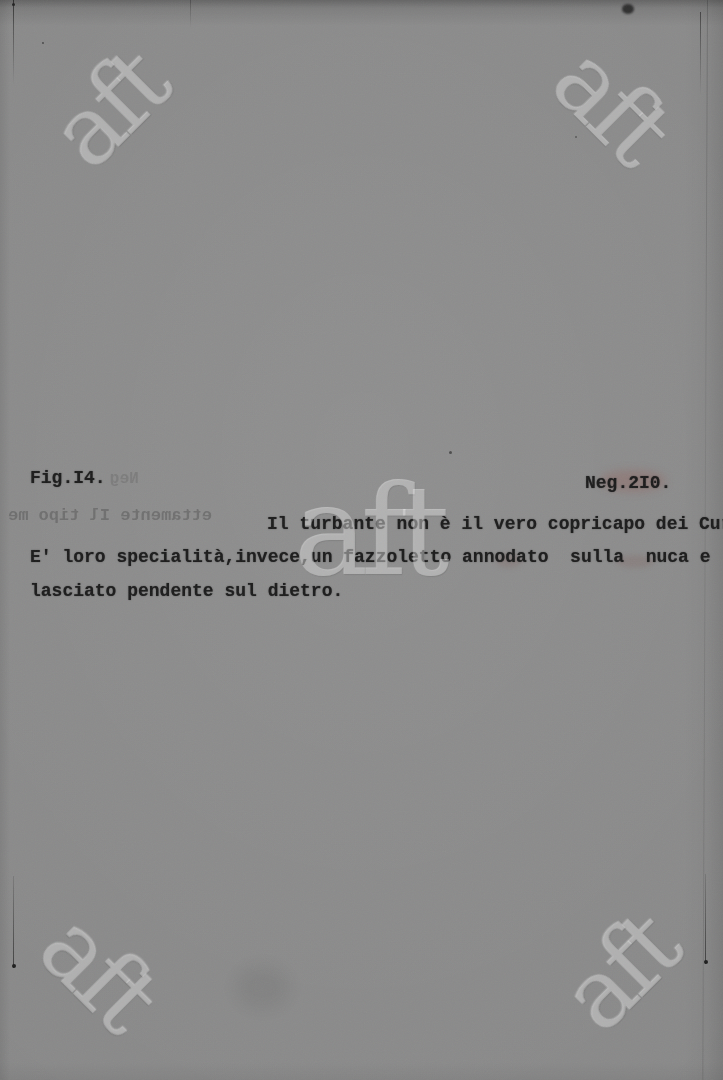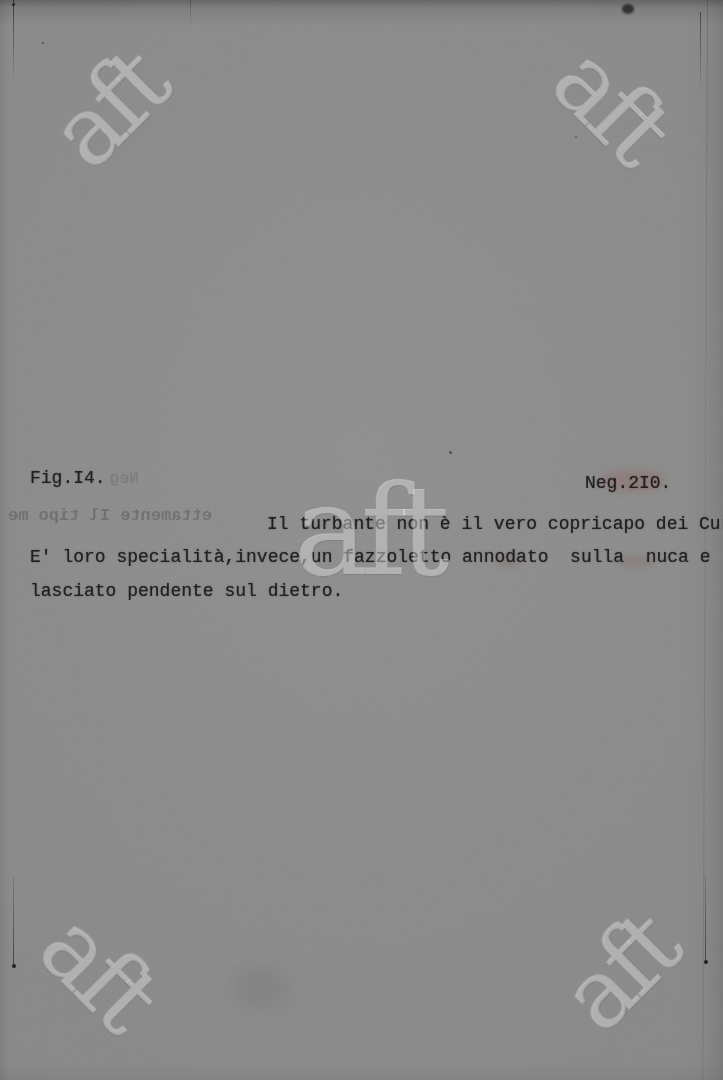--- a/index.html
+++ b/index.html
@@ -14,21 +14,21 @@
     background:
       linear-gradient(180deg, rgba(0,0,0,0.28) 0px, rgba(0,0,0,0.10) 8px, rgba(0,0,0,0) 26px),
       linear-gradient(0deg, rgba(0,0,0,0.05) 0px, rgba(0,0,0,0) 18px),
       linear-gradient(90deg, rgba(0,0,0,0.08) 0px, rgba(0,0,0,0) 10px),
       linear-gradient(270deg, rgba(0,0,0,0.10) 0px, rgba(0,0,0,0.03) 16px, rgba(0,0,0,0) 40px),
       radial-gradient(140% 120% at 50% 42%, rgba(255,255,255,0.05) 0%, rgba(0,0,0,0) 55%, rgba(0,0,0,0.09) 100%);
   }
   
   .type{
     position:absolute;
-    font-size:18px;line-height:22px;font-weight:400;
+    font-size:18px;line-height:22px;font-weight:700;
     color:rgba(24,24,24,0.92);
     white-space:pre;
     text-shadow:0 0 1.2px rgba(30,30,30,0.75);
     letter-spacing:0;
   }
   
   .ghost{
     position:absolute;
     font-size:17px;line-height:22px;font-weight:700;
     color:rgba(55,55,55,0.34);

